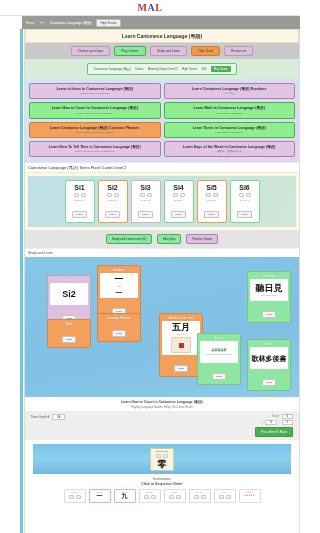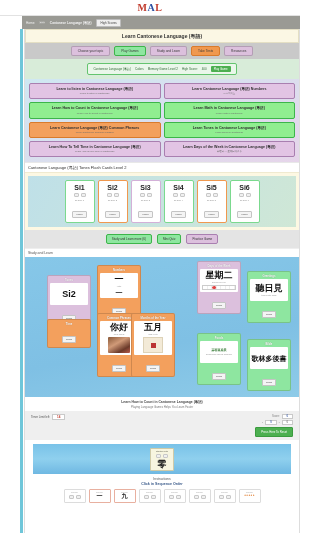--- a/index.html
+++ b/index.html
@@ -302,63 +302,41 @@
         <div class="tile-h">Numbers</div>
         <div class="tile-b">
           <div class="tile-cn">一</div>
           <div class="tile-py">yat1</div>
           <div class="tile-cn sm">一</div>
         </div>
         <span class="tile-btn">Learn</span>
       </div>
 
 
-      <div class="tile t-purple" style="left:172px; top:4px;">
-        <div class="tile-h">Days of the Week</div>
-        <div class="tile-b">
-          <div class="tile-cn">星期二</div>
-          <div class="tile-py">sing1 kei4 ji6</div>
-          <div class="calbar">
-            <u></u>
-              <u></u>
-              <u class="on"></u>
-              <u></u>
-              <u></u>
-              <u></u>
-              <u></u>
-          </div>
-        </div>
-        <span class="tile-btn">Learn</span>
-      </div>
 
       <div class="tile t-green" style="left:222px; top:14px;">
         <div class="tile-h">Greetings</div>
         <div class="tile-b">
           <div class="tile-cn">聽日見</div>
           <div class="tile-py">ting1 jat6 gin3</div>
         </div>
         <span class="tile-btn">Learn</span>
       </div>
 
       <div class="tile t-orange" style="left:22px; top:62px;">
         <div class="tile-h">Time</div>
         <span class="tile-btn">Learn</span>
       </div>
 
       <div class="tile t-orange" style="left:72px; top:56px;">
         <div class="tile-h">Common Phrases</div>
-        <div class="tile-b">
-          <div class="tile-cn">你好</div>
-          <div class="tile-py">nei5 hou2</div>
-          <span class="photo"></span>
-        </div>
-        <span class="tile-btn">Learn</span>
-      </div>
-
-      <div class="tile t-orange" style="left:106px; top:56px;">
+        <span class="tile-btn">Learn</span>
+      </div>
+
+      <div class="tile t-orange" style="left:134px; top:56px;">
         <div class="tile-h">Months of the Year</div>
         <div class="tile-b">
           <div class="tile-cn">五月</div>
           <div class="tile-py">ng5 jyut6</div>
           <span class="poster">
               <i></i>
             </span>
         </div>
         <span class="tile-btn">Learn</span>
       </div>

